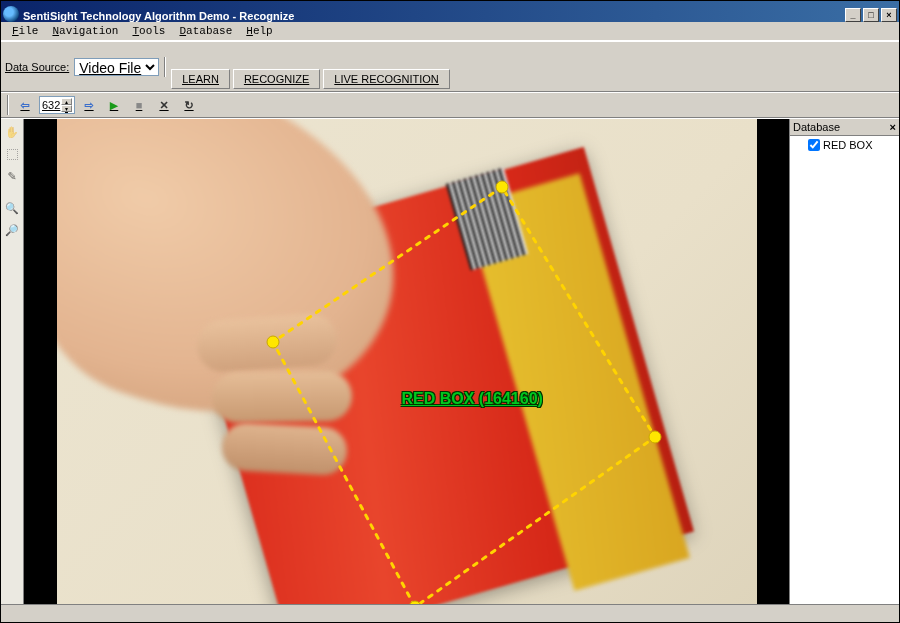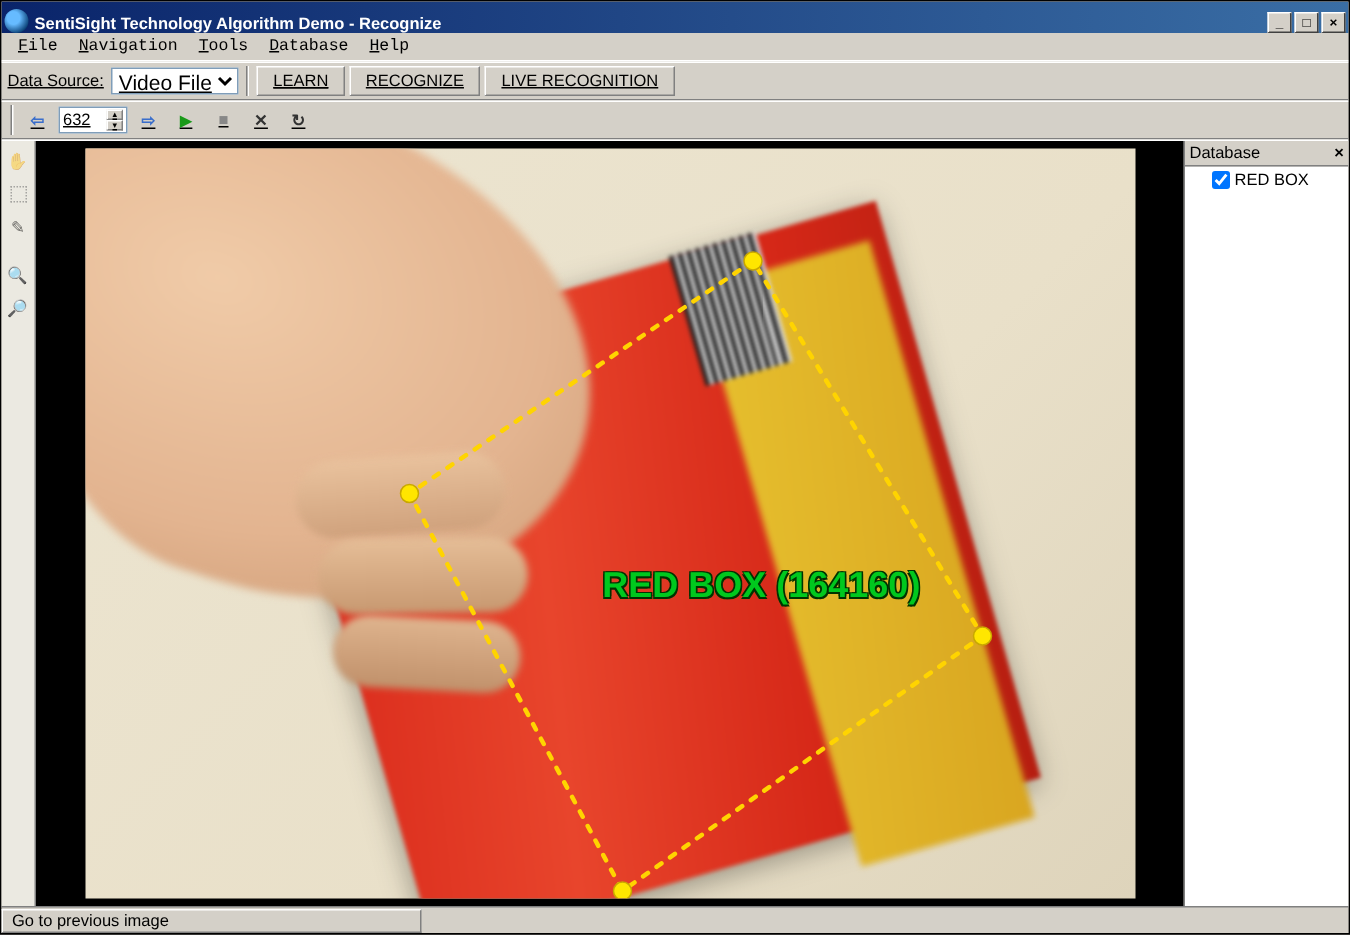--- a/index.html
+++ b/index.html
@@ -69,31 +69,31 @@
     height:18px;
   }
   .tbtn {
     background:#d4d0c8;
     border:1px solid #fff;
     border-right-color:#808080; border-bottom-color:#808080;
     padding: 1px 10px;
     font-size:11px;
     cursor:pointer;
     height:20px;
-    display:flex;align-items:center;justify-content:center;
+    display:flex;align-items:center;justify-content:center;margin-top:25px;
   }
   .tbtn.underline { text-decoration: underline; }
   .sep { width:2px; height:20px; border-left:1px solid #808080; border-right:1px solid #fff; margin:0 2px;}
   .iconbtn {
     width:22px;height:20px;
     display:flex;align-items:center;justify-content:center;
     cursor:pointer;
     border:1px solid transparent;
   }
-  .numbox { width:46px; height:18px; background:#fff; border:1px solid #7f9db9; display:flex;align-items:center; padding:0 2px; justify-content:space-between;}
+  .numbox { width:36px; height:18px; background:#fff; border:1px solid #7f9db9; display:flex;align-items:center; padding:0 2px; justify-content:space-between;}
   .numbox .spin { width:11px; display:flex;flex-direction:column;}
   .numbox .spin div{height:7px; font-size:6px; line-height:6px; text-align:center; background:#d4d0c8; border:1px solid #808080;border-top-color:#fff;border-left-color:#fff;}
   
   .workarea {
     flex:1; display:flex; background:#d4d0c8;
     border-top:1px solid #fff;
     min-height:0;
   }
   .lefttool {
     width:23px; background:#ebe9e1;
@@ -152,25 +152,26 @@
   }
   .finger1{position:absolute;left:140px;top:205px;width:140px;height:52px;background:linear-gradient(#e9c29d,#cfa17c);border-radius:26px;transform:rotate(-4deg);filter:blur(2.5px);z-index:3;}
   .finger2{position:absolute;left:155px;top:260px;width:140px;height:50px;background:linear-gradient(#e5bd97,#c79870);border-radius:25px;transform:rotate(-1deg);filter:blur(2.5px);z-index:3;}
   .finger3{position:absolute;left:165px;top:313px;width:125px;height:48px;background:linear-gradient(#dfb48e,#c0906a);border-radius:24px;transform:rotate(3deg);filter:blur(2.5px);z-index:3;}
   
   svg.overlay{position:absolute;left:0;top:0;width:100%;height:100%;pointer-events:none;z-index:5;}
   .det-label{
     position:absolute;
     color:#00c81e;
     font-weight:bold;
-    font-size:24px;
+    font-size:16px;
     font-family: Arial, sans-serif;
     text-shadow: 1px 1px 0 #003300, -1px -1px 0 #003300, 1px -1px 0 #003300, -1px 1px 0 #003300;
     z-index:6;
     white-space:nowrap;
+    text-decoration:underline;
   }
   
   .dbpanel {
     width:110px; background:#fff;
     border-left:1px solid #808080;
     display:flex;flex-direction:column;
   }
   .dbpanel .hdr {
     background:#d4d0c8; height:17px;
     display:flex;align-items:center;justify-content:space-between;
@@ -308,15 +309,14 @@
     <div class="list">
       <div class="item">
         <input type="checkbox" id="db-chk-0" checked="" style="">
         <span>RED BOX</span>
       </div>
     </div>
   </div>
 </div>
 
 <div class="statusbar">
-  <div class="cell left">Go to previous image</div>
   <div class="spacer"></div>
 </div>
 
 </body></html>

